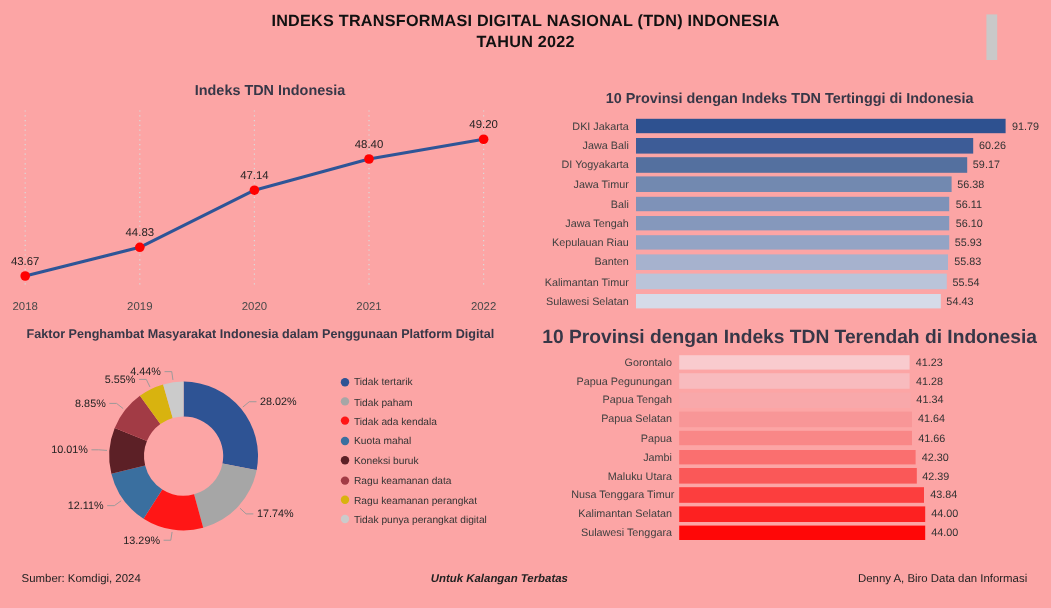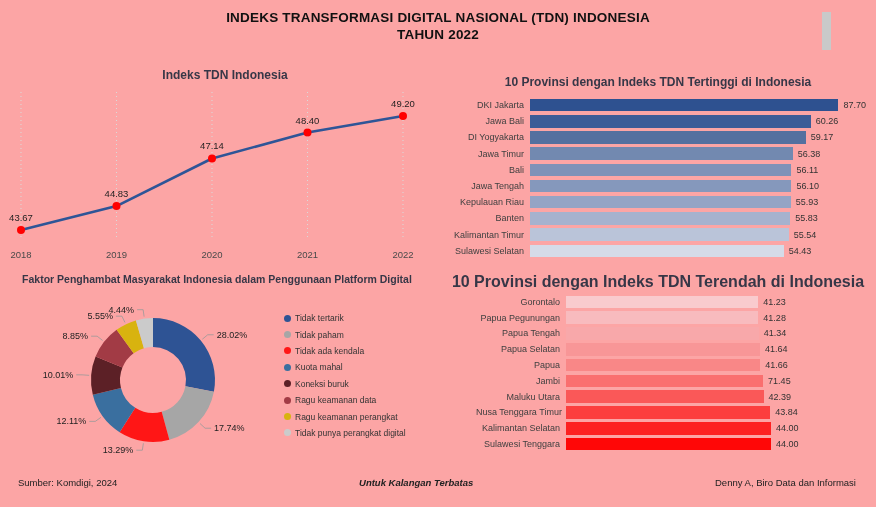--- a/index.html
+++ b/index.html
@@ -68,21 +68,21 @@
       <text x="307.5" y="35.51470000000006" text-anchor="middle" font-size="9.5" fill="#1f1f1f">48.40</text>
       <circle cx="403" cy="28.026699999999977" r="4" fill="#FF0000"></circle>
       <text x="403" y="19.026699999999977" text-anchor="middle" font-size="9.5" fill="#1f1f1f">49.20</text>
     </svg>
 
   <div class="chart-title top10-title">10 Provinsi dengan Indeks TDN Tertinggi di Indonesia</div>
   <div id="top10" class="barchart top10">
       <div class="bar-row">
         <div class="bar-cat">DKI Jakarta</div>
         <div class="bar" style="width: 308.399px; background: rgb(46, 81, 144);"></div>
-        <div class="bar-val">87.70</div>
+        <div class="bar-val">91.79</div>
       </div>
       <div class="bar-row">
         <div class="bar-cat">Jawa Bali</div>
         <div class="bar" style="width: 280.812px; background: rgb(61, 92, 151);"></div>
         <div class="bar-val">60.26</div>
       </div>
       <div class="bar-row">
         <div class="bar-cat">DI Yogyakarta</div>
         <div class="bar" style="width: 275.732px; background: rgb(84, 112, 159);"></div>
         <div class="bar-val">59.17</div>
@@ -209,21 +209,21 @@
         <div class="bar-val">41.64</div>
       </div>
       <div class="bar-row">
         <div class="bar-cat">Papua</div>
         <div class="bar" style="width: 194.136px; background: rgb(249, 135, 135);"></div>
         <div class="bar-val">41.66</div>
       </div>
       <div class="bar-row">
         <div class="bar-cat">Jambi</div>
         <div class="bar" style="width: 197.118px; background: rgb(250, 111, 111);"></div>
-        <div class="bar-val">71.45</div>
+        <div class="bar-val">42.30</div>
       </div>
       <div class="bar-row">
         <div class="bar-cat">Maluku Utara</div>
         <div class="bar" style="width: 197.537px; background: rgb(250, 88, 88);"></div>
         <div class="bar-val">42.39</div>
       </div>
       <div class="bar-row">
         <div class="bar-cat">Nusa Tenggara Timur</div>
         <div class="bar" style="width: 204.294px; background: rgb(252, 62, 62);"></div>
         <div class="bar-val">43.84</div>

